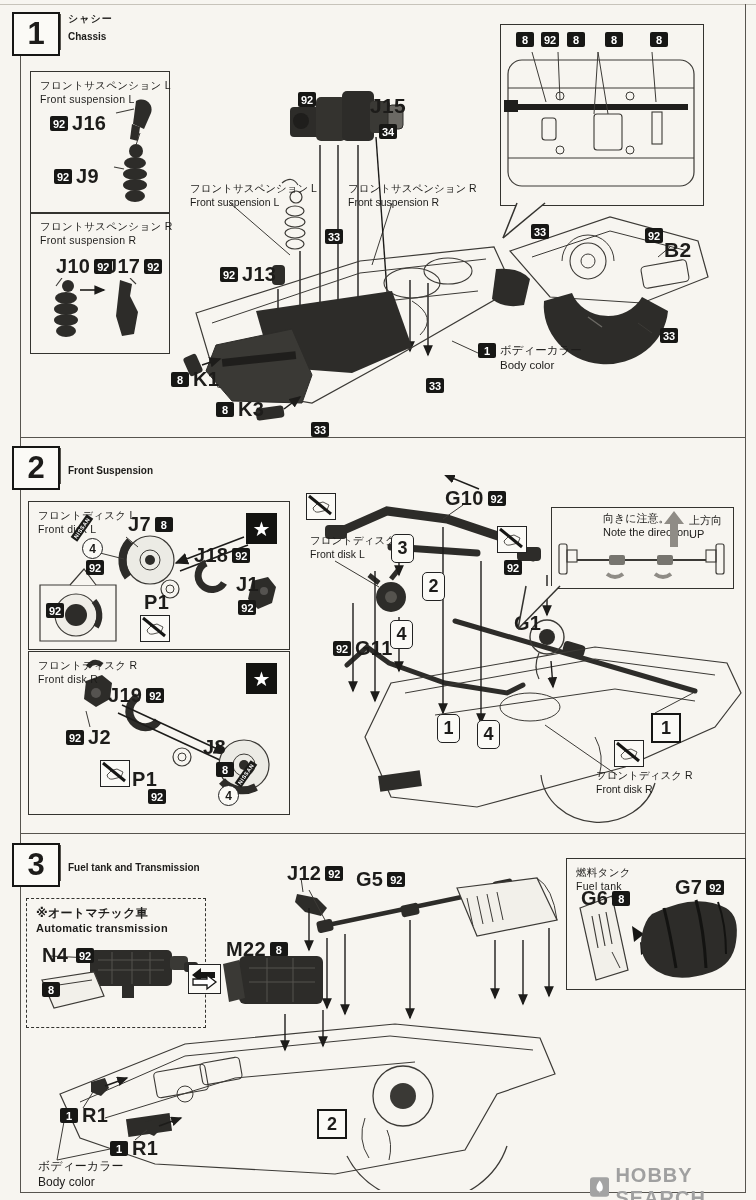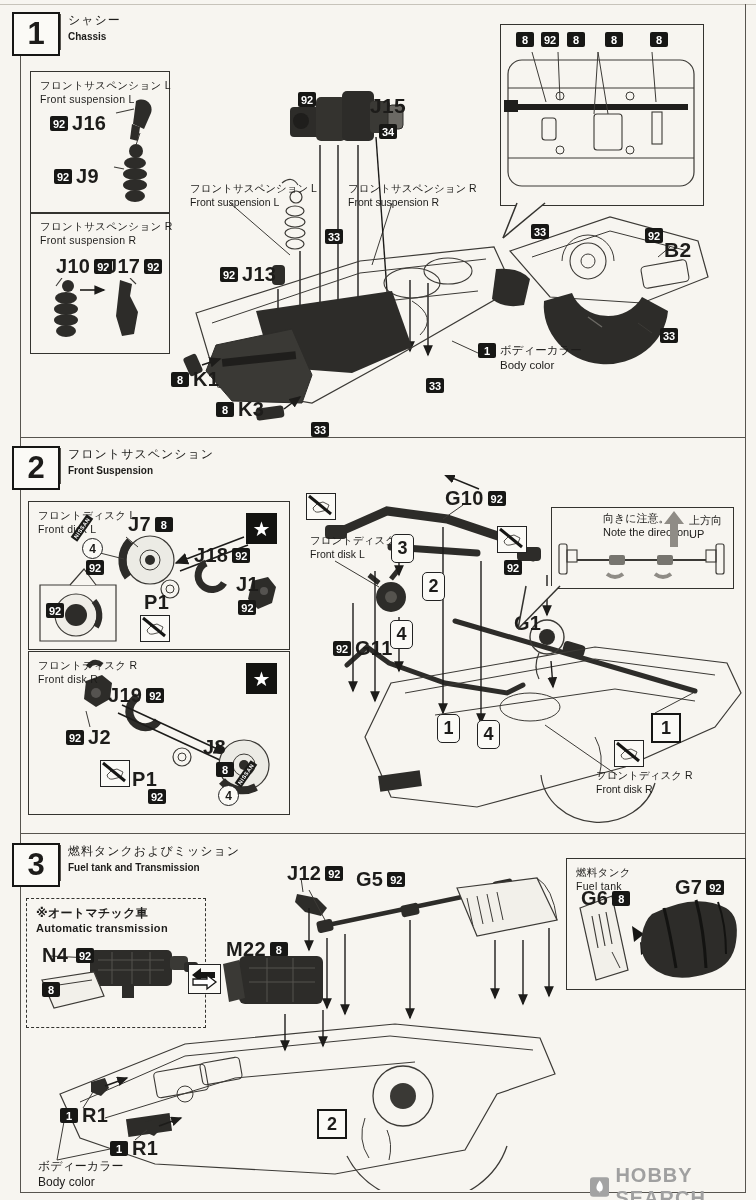--- a/index.html
+++ b/index.html
@@ -5,21 +5,21 @@
   html,body{margin:0;padding:0;background:#d8d6d1;}
   #sheet{position:relative;width:756px;height:1200px;background:#f7f5f0;
     font-family:"Liberation Sans","DejaVu Sans",sans-serif;color:#1d1c1a;overflow:hidden;}
   .abs{position:absolute;}
   .hline{position:absolute;background:#57544e;height:1.4px;}
   .vline{position:absolute;background:#57544e;width:1.4px;}
   .faint{background:#c7c3ba;}
   
   .step-num{position:absolute;width:44px;height:40px;border:2.6px solid #161614;background:#fbfaf6;
     display:flex;align-items:center;justify-content:center;font-size:31px;font-weight:bold;}
-  .t-jp{position:absolute;font-size:12px;font-weight:normal;letter-spacing:1px;}
+  .t-jp{position:absolute;font-size:10px;font-weight:bold;letter-spacing:1px;}
   .t-en{position:absolute;font-size:10px;font-weight:bold;}
   
   .pbox{position:absolute;border:1.6px solid #34332f;background:transparent;}
   .dashed{border-style:dashed;}
   .boxtitle{position:absolute;font-size:10.5px;line-height:1.3;letter-spacing:.3px;}
   
   .chip{display:inline-flex;align-items:center;justify-content:center;background:#171715;color:#fff;
     font-weight:bold;font-size:11px;min-width:16px;height:15px;padding:0 1px;border-radius:2px;}
   .chip.abs{position:absolute;}
   .prow{position:absolute;display:flex;align-items:center;gap:4px;white-space:nowrap;}
@@ -252,21 +252,20 @@
   <div class="prow" style="left:478px;top:343px;align-items:flex-start;">
     <span class="chip">1</span>
     <span class="note2" style="position:static;font-size:11.5px;">
       <span style="display:block;">ボディーカラー</span>
       <span style="display:block;">Body color</span>
     </span>
   </div>
 
   <div class="step-num" style="left:12px;top:446px;">2</div>
   <div class="vline" style="left:60px;top:448px;height:36px;"></div>
-  <div class="t-jp" style="left:68px;top:446px;">フロントサスペンション</div>
   <div class="t-en" style="left:68px;top:465px;">Front Suspension</div>
 
   <div class="pbox" style="left:28px;top:501px;width:260px;height:147px;"></div>
   <svg class="art" style="left:30px;top:503px;" width="256" height="143" viewBox="0 0 256 143">
     <defs>
         <marker id="m2" markerWidth="10" markerHeight="10" refX="8" refY="4" orient="auto">
           <path d="M0,0 L9,4 L0,8 Z" fill="#1d1c1a"></path>
         </marker>
       </defs>
     <circle cx="120" cy="57" r="24" fill="#ecebe5" stroke="#3c3a36" stroke-width="1.2"></circle>
@@ -478,21 +477,20 @@
     <path d="M102,34 q8,6 16,0" fill="none" stroke="#8f8c86" stroke-width="4"></path>
   </svg>
   <svg class="art" style="left:516px;top:585px;" width="46" height="48" viewBox="0 0 46 48">
     <path d="M10,1 L2,44 L44,1 Z" fill="#f7f5f0"></path>
     <line x1="10" y1="1" x2="2" y2="44" stroke="#34332f" stroke-width="1.5"></line>
     <line x1="2" y1="44" x2="44" y2="1" stroke="#34332f" stroke-width="1.5"></line>
   </svg>
 
   <div class="step-num" style="left:12px;top:843px;">3</div>
   <div class="vline" style="left:60px;top:845px;height:36px;"></div>
-  <div class="t-jp" style="left:68px;top:843px;">燃料タンクおよびミッション</div>
   <div class="t-en" style="left:68px;top:862px;">Fuel tank and Transmission</div>
 
   <div class="pbox dashed" style="left:26px;top:898px;width:178px;height:128px;"></div>
   <div class="boxtitle" style="left:36px;top:906px;font-size:12px;font-weight:bold;">※オートマチック車</div>
   <div class="boxtitle" style="left:36px;top:921px;font-size:11px;font-weight:bold;">Automatic transmission</div>
   <svg class="art" style="left:28px;top:932px;" width="174" height="92" viewBox="0 0 174 92">
     <rect x="62" y="18" width="82" height="36" rx="5" fill="#2d2c29"></rect>
     <line x1="70" y1="28" x2="136" y2="28" stroke="#55534e" stroke-width="1"></line>
     <line x1="70" y1="38" x2="136" y2="38" stroke="#55534e" stroke-width="1"></line>
     <line x1="84" y1="20" x2="84" y2="52" stroke="#55534e" stroke-width="1"></line>

